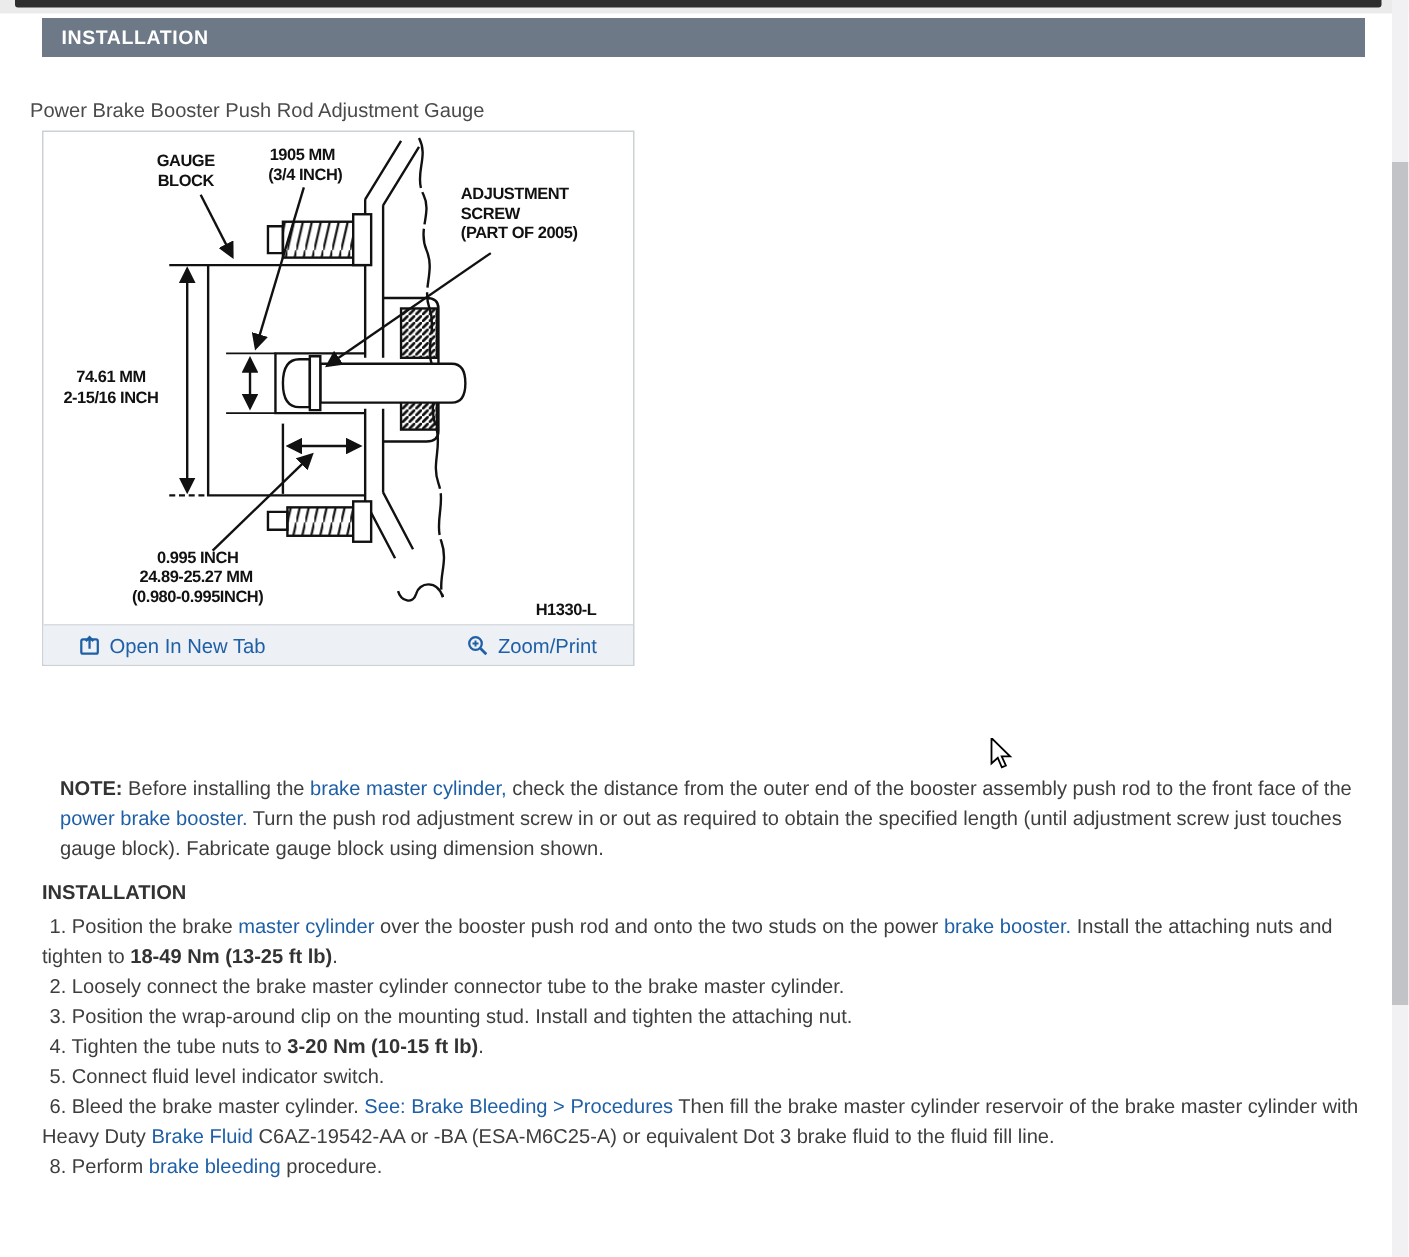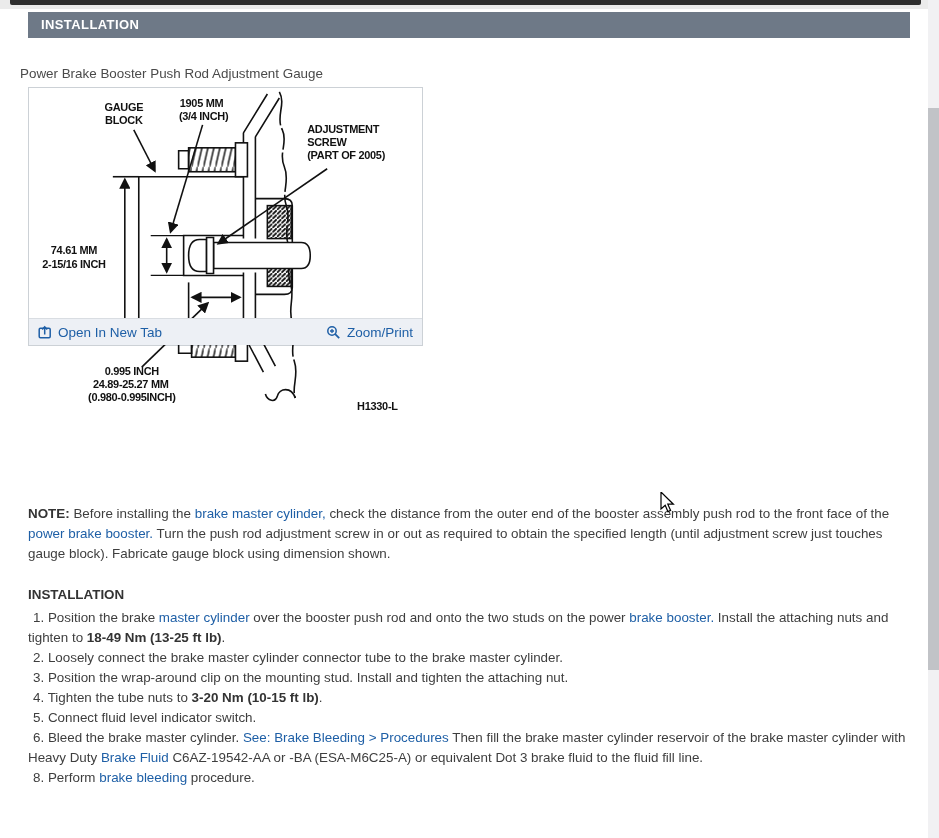--- a/index.html
+++ b/index.html
@@ -11,32 +11,32 @@
   .abs{position:absolute;}
   #top-strip{left:0;top:0;width:939px;height:9px;background:#ebebeb;}
   #window-bar{left:10px;top:0;width:911px;height:5px;background:#2e2e2e;border-radius:0 0 2px 2px;}
   #section-header{
     left:28px;top:12px;width:882px;height:26px;box-sizing:border-box;
     background:#6e7987;color:#fff;font-weight:bold;font-size:13px;
     line-height:26px;padding-left:13px;letter-spacing:.4px;
   }
   #figure-caption{left:20px;top:66px;font-size:13.4px;color:#4a4a4a;}
   #figure{
-    left:28px;top:87px;width:395px;height:259px;box-sizing:border-box;
+    left:28px;top:87px;width:395px;height:357px;box-sizing:border-box;
     border:1px solid #ccd1d6;background:#fff;
   }
   .fig-img{position:absolute;left:1px;top:1px;width:392px;height:327px;}
   .fig-toolbar{
     position:absolute;left:0;bottom:0;width:393px;height:27px;box-sizing:border-box;
     background:#edf0f5;border-top:1px solid #d9dde2;
-    display:flex;align-items:center;justify-content:space-between;padding:0 9px;
+    display:flex;align-items:center;justify-content:space-between;padding:0 24px;
   }
   .tool-link{display:flex;align-items:center;gap:6px;color:#1e5fa6;font-size:13.5px;text-decoration:none;cursor:pointer;}
   .tool-link svg{flex:0 0 auto;}
-  #note{left:28px;top:504px;width:886px;margin:0;font-size:13.4px;line-height:20px;}
+  #note{left:28px;top:504px;width:886px;margin:12px;font-size:13.4px;line-height:20px;}
   #proc-heading{left:28px;top:587px;font-weight:bold;font-size:13.4px;color:#333;}
   #steps{left:28px;top:608px;width:886px;font-size:13.4px;line-height:20px;}
   .step{text-indent:5px;}
   .lnk{color:#1e5fa6;text-decoration:none;cursor:pointer;}
   b{color:#333;}
   #scrollbar{right:0;top:0;width:11px;height:838px;background:#f1f1f3;}
   #scroll-thumb{position:absolute;left:0;top:108px;width:11px;height:562px;background:#c1c3c7;}
   #cursor{left:660px;top:492px;width:20px;height:24px;}
   .dlabel{font-size:11px;font-weight:bold;fill:#111;letter-spacing:-0.3px;font-family:"Liberation Sans",sans-serif;}
 </style>

